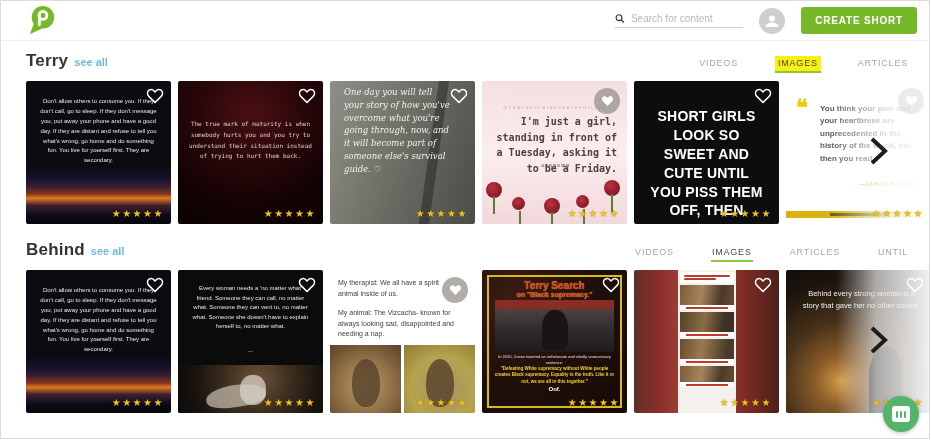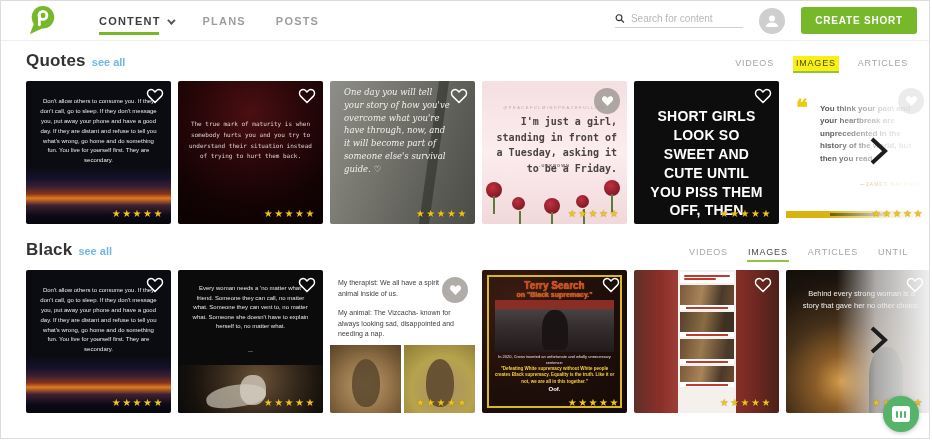--- a/index.html
+++ b/index.html
@@ -19,21 +19,21 @@
   .search-box input { border:none; outline:none; font-size:10px; color:#555; width:100%; font-family:"Liberation Sans", sans-serif; }
   .search-box input::placeholder { color:#b8b8b8; }
   .avatar { width:26px; height:26px; border-radius:50%; background:#cfcfcf; display:flex; align-items:center; justify-content:center; cursor:pointer; }
   .create-btn { background:#76b82a; color:#fff; font-weight:bold; font-size:10px; letter-spacing:0.8px; border:none; padding:8px 14px; border-radius:3px; cursor:pointer; font-family:"Liberation Sans", sans-serif; }
 
   
   .section { padding:0 0 0 25px; position:relative; }
   .section-head { display:flex; align-items:baseline; margin:10px 0 8px 0; padding-right:20px; }
   .section-title { font-size:17px; font-weight:bold; color:#333; letter-spacing:0.2px; }
   .see-all { font-size:11px; color:#70b7e5; margin-left:6px; font-weight:bold; cursor:pointer; }
-  .filters { margin-left:auto; display:flex; gap:18px; }
+  .filters { margin-left:auto; display:flex; gap:36px; }
   .filter { font-size:9px; letter-spacing:0.8px; color:#a5a5a5; cursor:pointer; padding:2px 1px 3px 1px; }
   .filter.active { color:#4a4a4a; border-bottom:2px solid #8cc63f; }
   .filter.highlight { background:#f8ef16; color:#4c4a08; border-bottom:2px solid #8cc63f; padding:2px 3px 3px 3px; }
 
   .card-row { display:flex; gap:7px; position:relative; height:143px; }
   .card { position:relative; flex:0 0 145px; height:143px; border-radius:2px; overflow:hidden; cursor:pointer; background:#111; }
   .heart { position:absolute; top:7px; right:7px; z-index:3; cursor:pointer; }
   .heart-circle { width:26px; height:26px; border-radius:50%; background:rgba(150,145,140,0.75); display:flex; align-items:center; justify-content:center; }
   .stars { position:absolute; bottom:5px; right:7px; z-index:3; color:#f0c417; font-size:10px; letter-spacing:1.5px; cursor:pointer; text-shadow:0 0 1px rgba(0,0,0,0.4); }
   .fade-overlay { position:absolute; inset:0; z-index:2; background:linear-gradient(to right, rgba(255,255,255,0) 30%, rgba(255,255,255,0.78) 68%, #ffffff 100%); }
@@ -127,53 +127,41 @@
 
 <div class="frame">
 
   <div class="topbar">
     <svg class="logo" viewBox="0 0 32 34">
       <circle cx="17" cy="13" r="12" fill="#76b82a"></circle>
       <polygon points="3,31 16,25 8,18" fill="#76b82a"></polygon>
       <circle cx="17" cy="11" r="4.2" fill="none" stroke="#fff" stroke-width="3"></circle>
       <line x1="13.2" y1="11" x2="13.2" y2="21" stroke="#fff" stroke-width="3" stroke-linecap="round"></line>
     </svg>
-    <div class="nav">
-      <div class="nav-item active">
-        <span>CONTENT</span><span class="caret"></span>
-        <span class="nav-underline"></span>
-      </div>
-      <div class="nav-item">
-        <span>PLANS</span>
-      </div>
-      <div class="nav-item">
-        <span>POSTS</span>
-      </div>
-    </div>
     <div class="top-right">
       <div class="search-box">
         <svg width="11" height="11" viewBox="0 0 12 12">
           <circle cx="5" cy="5" r="3.6" fill="none" stroke="#333" stroke-width="1.4"></circle>
           <line x1="8" y1="8" x2="11" y2="11" stroke="#333" stroke-width="1.6"></line>
         </svg>
         <input type="text" placeholder="Search for content" style="">
       </div>
       <div class="avatar">
         <svg width="16" height="16" viewBox="0 0 16 16">
           <circle cx="8" cy="5.5" r="3" fill="#fff"></circle>
           <path d="M2 14 C2 10.5 5 9.5 8 9.5 C11 9.5 14 10.5 14 14 Z" fill="#fff"></path>
         </svg>
       </div>
       <button class="create-btn">CREATE SHORT</button>
     </div>
   </div>
 
   <div class="section">
     <div class="section-head">
-      <span class="section-title">Quotes</span>
+      <span class="section-title">Terry</span>
       <span class="see-all">see all</span>
       <div class="filters">
         <span class="filter">VIDEOS</span>
         <span class="filter highlight">IMAGES</span>
         <span class="filter">ARTICLES</span>
       </div>
     </div>
 
     <div class="card-row">
 
@@ -192,21 +180,21 @@
         <div class="q">The true mark of maturity is when somebody hurts you and you try to understand their situation instead of trying to hurt them back.</div>
         <span class="heart">
           <svg width="18" height="16" viewBox="0 0 24 22">
               <path d="M12 20 L3.5 11.5 C1 9 1 5 3.8 3 C6 1.5 9 2 10.7 4 L12 5.5 L13.3 4 C15 2 18 1.5 20.2 3 C23 5 23 9 20.5 11.5 Z" fill="none" stroke="#fff" stroke-width="2"></path>
             </svg>
         </span>
         <span class="stars">★★★★★</span>
       </div>
 
       <div class="card card-chalk">
-        <div class="q">One day you will tell your story of how you've overcome what you're have through, now, and it will become part of someone else's survival guide. ♡</div>
+        <div class="q">One day you will tell your story of how you've overcome what you're going through, now, and it will become part of someone else's survival guide. ♡</div>
         <span class="heart">
           <svg width="18" height="16" viewBox="0 0 24 22">
               <path d="M12 20 L3.5 11.5 C1 9 1 5 3.8 3 C6 1.5 9 2 10.7 4 L12 5.5 L13.3 4 C15 2 18 1.5 20.2 3 C23 5 23 9 20.5 11.5 Z" fill="none" stroke="#fff" stroke-width="2"></path>
             </svg>
         </span>
         <span class="stars">★★★★★</span>
       </div>
 
       <div class="card card-pink">
         <div class="handle">@PEACEFULMINDPEACEFULLIFE</div>
@@ -256,21 +244,21 @@
       <span class="next-arrow">
         <svg width="22" height="30" viewBox="0 0 22 30">
             <polyline points="5,3 18,15 5,27" fill="none" stroke="#1d1d1d" stroke-width="4"></polyline>
           </svg>
       </span>
     </div>
   </div>
 
   <div class="section" style="margin-top:16px;">
     <div class="section-head">
-      <span class="section-title">Black</span>
+      <span class="section-title">Behind</span>
       <span class="see-all">see all</span>
       <div class="filters">
         <span class="filter">VIDEOS</span>
         <span class="filter active">IMAGES</span>
         <span class="filter">ARTICLES</span>
         <span class="filter">UNTIL</span>
       </div>
     </div>
 
     <div class="card-row">

